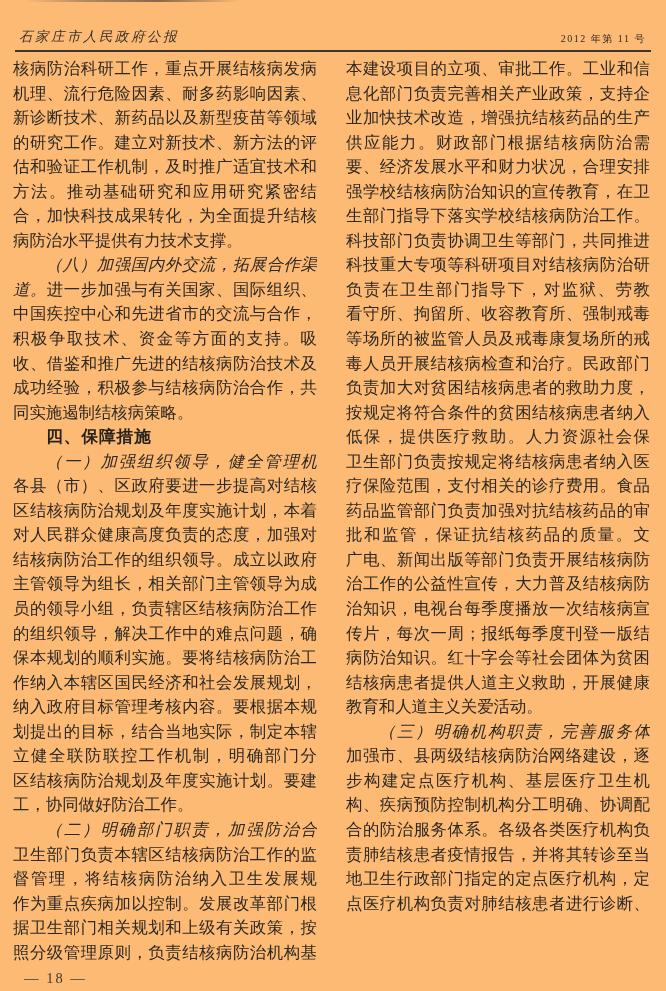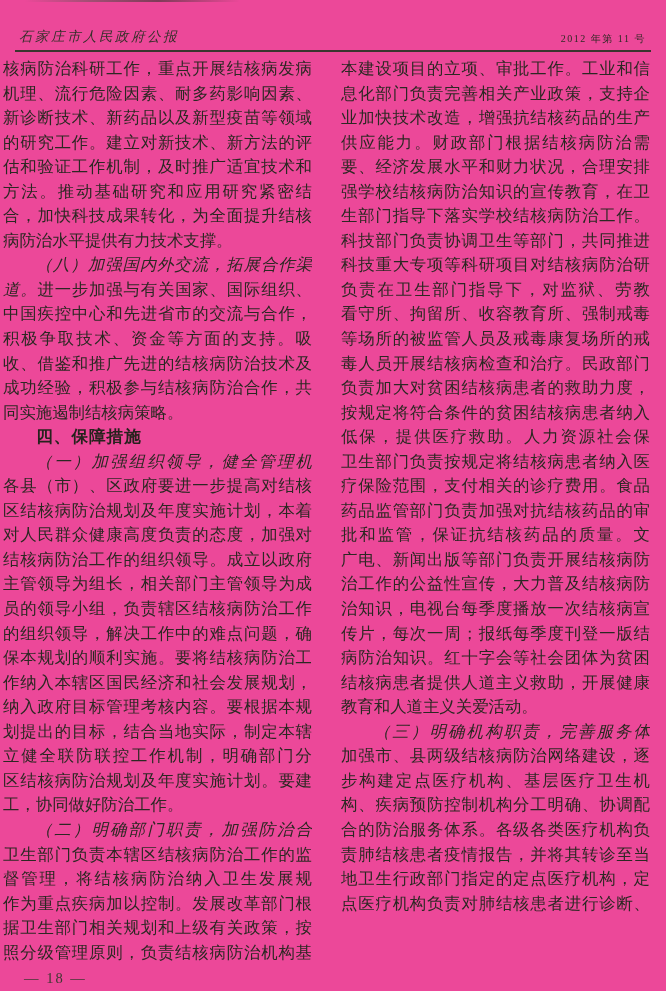--- a/index.html
+++ b/index.html
@@ -1,19 +1,19 @@
 <!DOCTYPE html>
 <html><head>
 <meta charset="utf-8">
 <style>
   html,body{margin:0;padding:0;background:#d8d5d0;}
   .page{
     position:relative;
     width:666px;height:991px;
-    background:#ec4899;
+    background:#fdba74;
     font-family:"Liberation Serif",serif;
     color:#2c2823;
     overflow:hidden;
     box-sizing:border-box;
   }
   .artifact{
     position:absolute;top:0;left:25px;width:215px;height:2px;
     background:linear-gradient(90deg,rgba(90,85,80,0),rgba(90,85,80,.5) 30%,rgba(55,50,45,.6) 62%,rgba(90,85,80,0));
   }
   .header{
@@ -30,21 +30,21 @@
     font-size:10px;
     letter-spacing:1.5px;
     color:#2e2a24;
     margin-top:17px;
   }
   .rule{
     height:2px;background:#3a352e;margin:4px 15px 0 15px;
   }
   .main{
     display:flex;gap:29px;
-    padding:5px 16px 0 3px;
+    padding:5px 16px 0 13px;
   }
   .col{flex:1 1 0;min-width:0;}
   .ln{
     font-size:16.4px;
     line-height:24.55px;
     height:24.55px;
     text-align:justify;
     text-align-last:left;
     overflow:hidden;
     white-space:normal;

